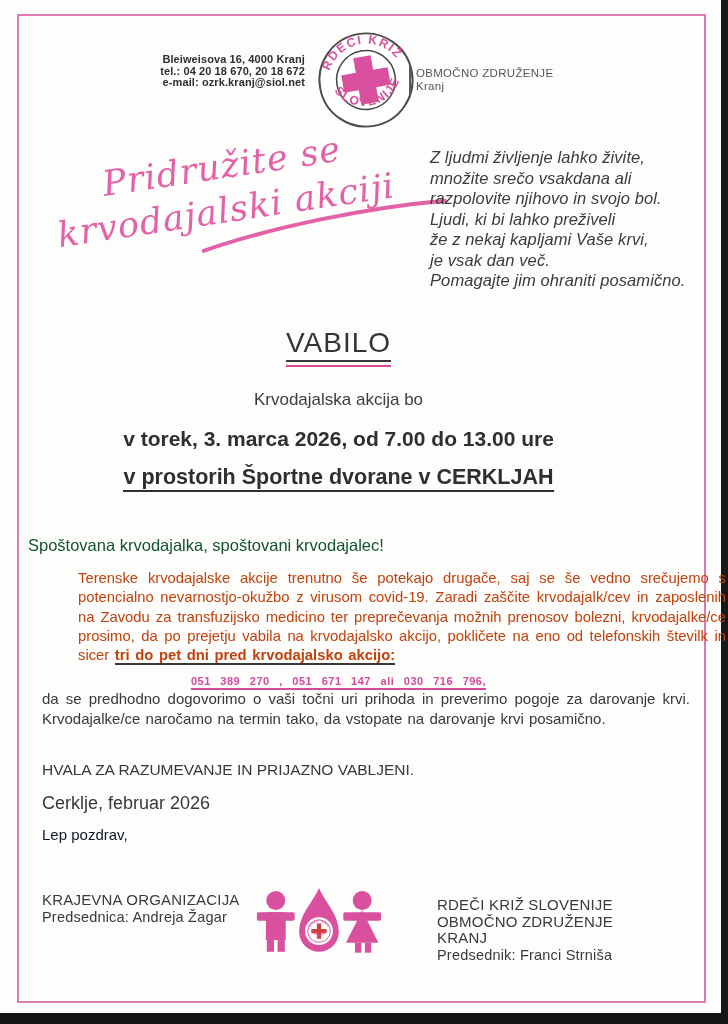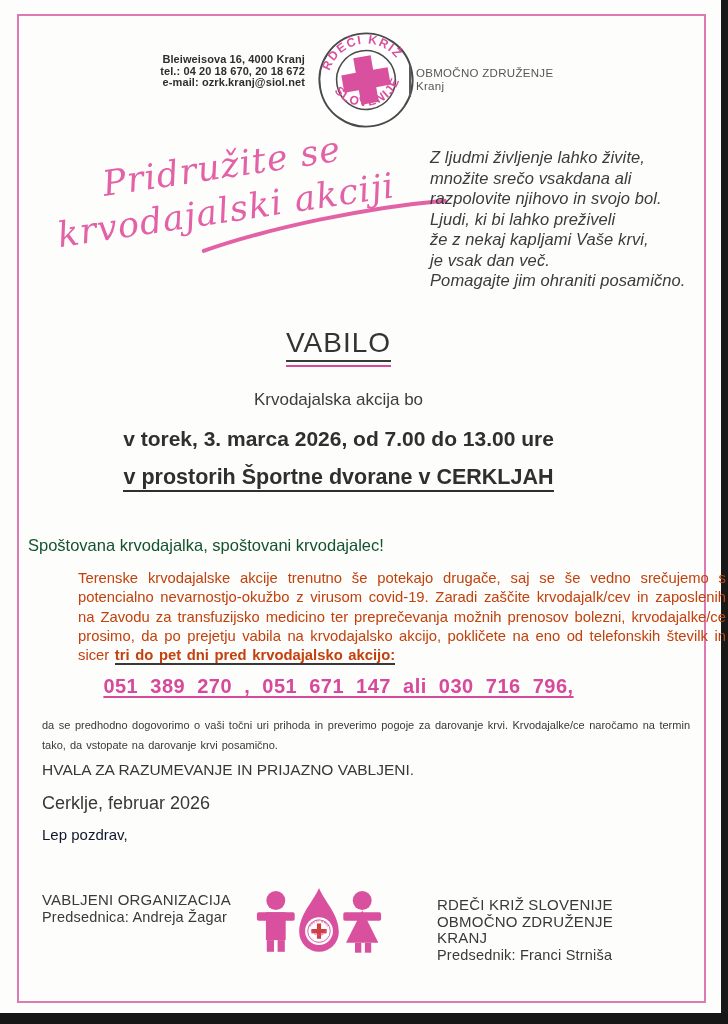--- a/index.html
+++ b/index.html
@@ -77,27 +77,27 @@
 
   
   .salutation { position: absolute; left: 28px; top: 536px; font-size: 16.5px; color: #14532d; }
   .para1 {
     position: absolute; left: 42px; top: 569px; width: 648px;
     font-size: 14.8px; line-height: 19.3px; text-align: justify;
     color: #c2410c; word-spacing: 1.5px; margin-left: 36px;
   }
   .bold-underline { font-weight: bold; border-bottom: 2px solid #383838; }
   .phones-line {
-    top: 675px; font-size: 20px; font-weight: bold;
+    top: 675px; font-size: 11px; font-weight: bold;
     color: #d6499b; letter-spacing: 0.5px; word-spacing: 6px;
   }
   .phones-line span { text-decoration: underline; text-underline-offset: 3px; text-decoration-thickness: 2px; }
   .para2 {
-    position: absolute; left: 42px; top: 716px; width: 648px;
-    font-size: 11px; line-height: 19.5px; text-align: justify;
+    position: absolute; left: 42px; top: 689px; width: 648px;
+    font-size: 15px; line-height: 19.5px; text-align: justify;
     color: #383838; word-spacing: 1px;
   }
   .thanks { position: absolute; left: 42px; top: 761px; font-size: 15.5px; color: #383838; }
   .dateline { position: absolute; left: 42px; top: 793px; font-size: 18px; color: #383838; }
   .closing { position: absolute; left: 42px; top: 826px; font-size: 15px; color: #0f172a; }
 
   
   .sig-left {
     position: absolute; left: 42px; top: 892px;
     font-size: 15px; line-height: 16.5px; color: #3a3a3a; letter-spacing: 0.2px;
@@ -181,21 +181,21 @@
   <span>051 389 270 ,  051 671 147  ali  030 716 796,</span>
 </div>
 
 <div class="para2">da se predhodno dogovorimo o vaši točni uri prihoda in preverimo pogoje za darovanje krvi. Krvodajalke/ce naročamo na termin tako, da vstopate na darovanje krvi posamično.</div>
 
 <div class="thanks">HVALA ZA RAZUMEVANJE IN PRIJAZNO VABLJENI.</div>
 <div class="dateline">Cerklje, februar 2026</div>
 <div class="closing">Lep pozdrav,</div>
 
 <div class="sig-left">
-  <div>VABLJENI ORGANIZACIJA</div>
+  <div>KRAJEVNA ORGANIZACIJA</div>
   <div class="sig-person">Predsednica: Andreja Žagar</div>
 </div>
 
 <div class="logo-bottom">
   <svg viewBox="0 0 140 80" width="126" height="80">
 
     <circle cx="22" cy="15" r="10.5" fill="#d9509e"></circle>
     <rect x="1" y="28" width="42" height="9.5" rx="2" fill="#d9509e"></rect>
     <rect x="11" y="28" width="22" height="31" fill="#d9509e"></rect>
     <rect x="12" y="59" width="8" height="13" fill="#d9509e"></rect>

